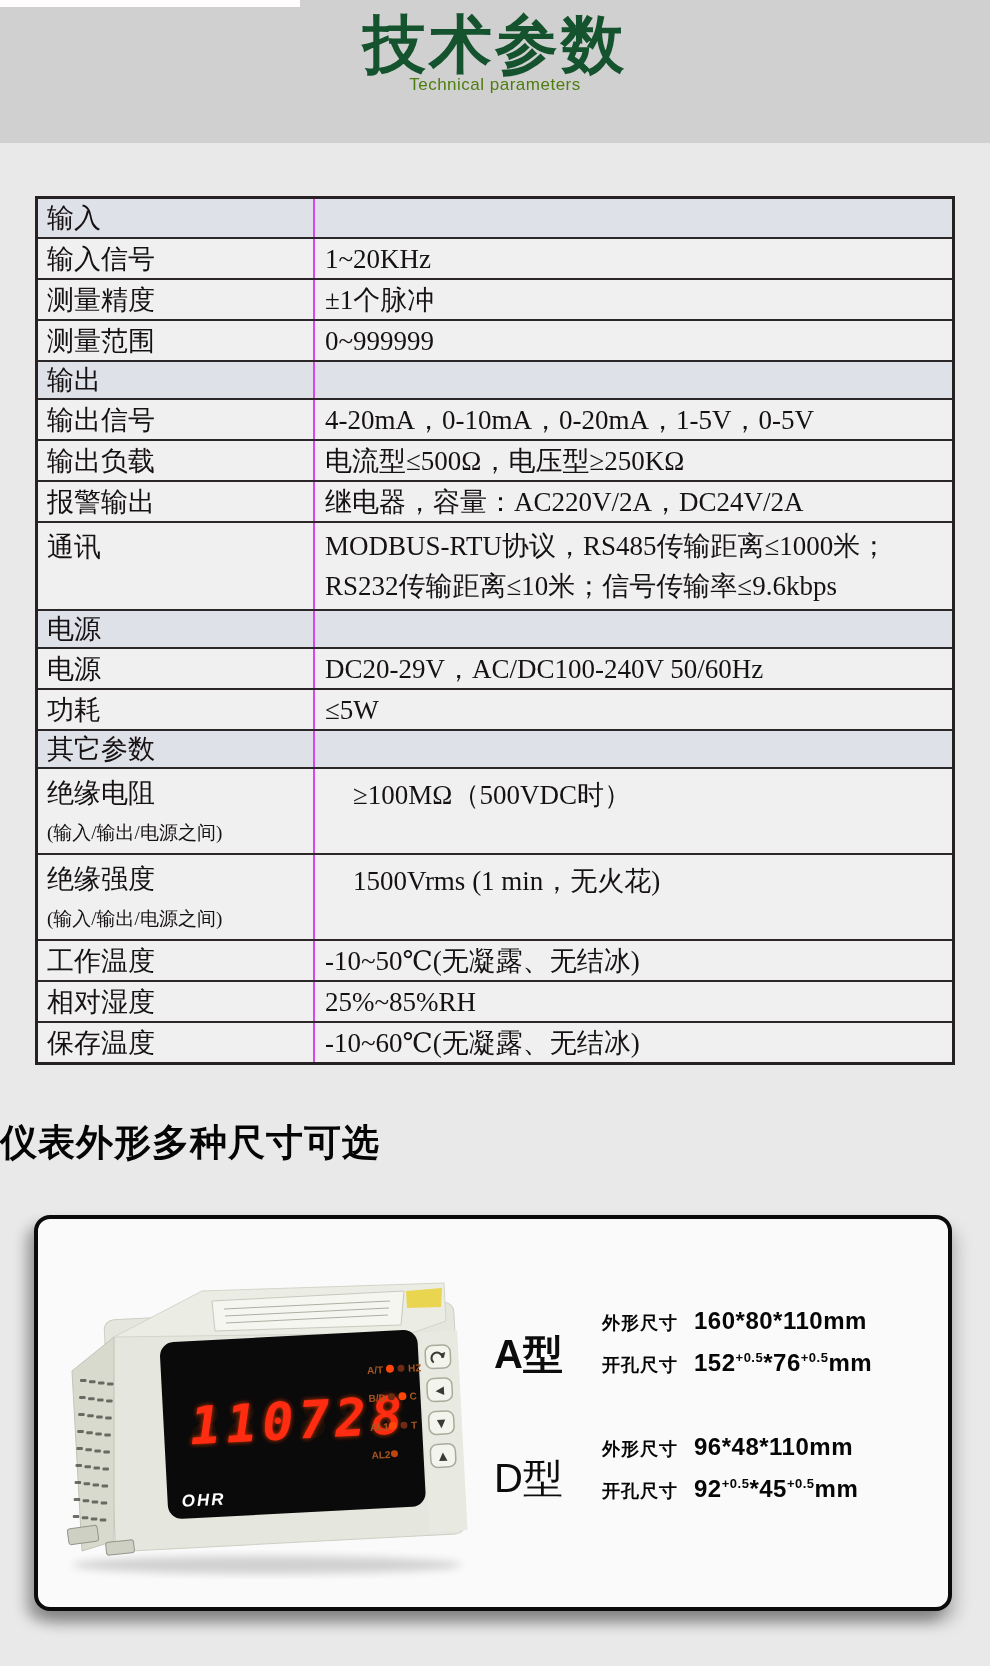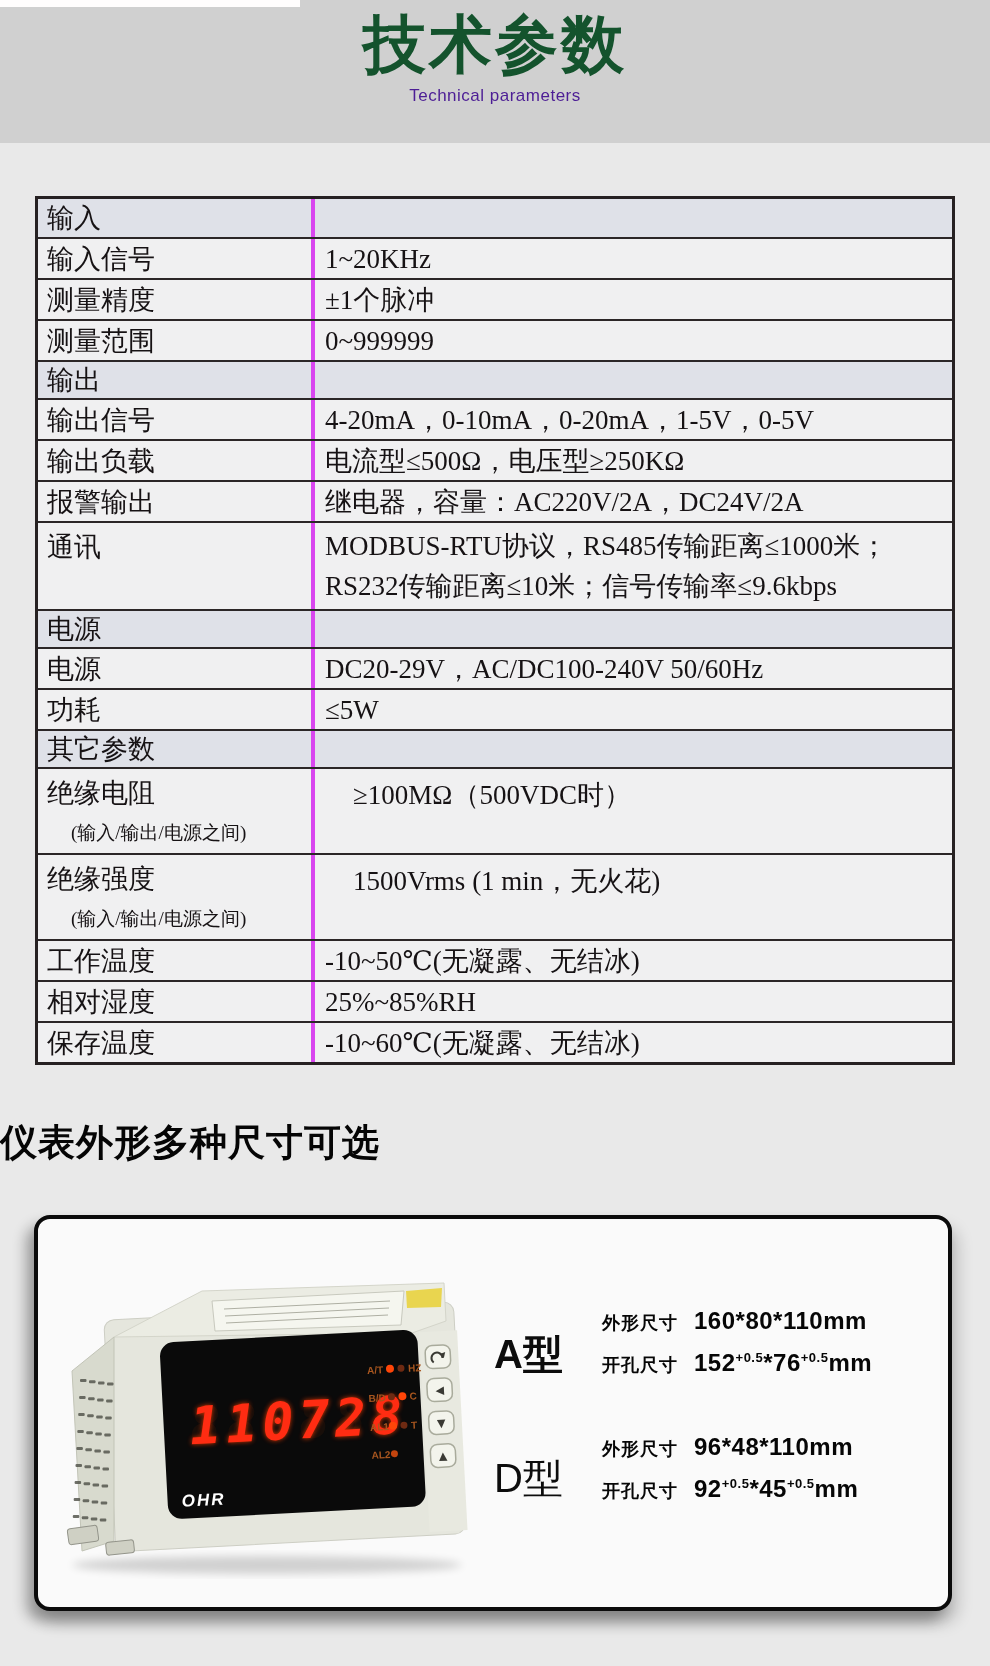--- a/index.html
+++ b/index.html
@@ -3,36 +3,36 @@
 <meta charset="utf-8">
 <style>
   html,body{margin:0;padding:0;background:#e9e9e9;}
   .page{position:relative;width:990px;height:1666px;overflow:hidden;background:#e9e9e9;
         font-family:"Liberation Sans",sans-serif;color:#111;}
   
   .band-top{position:absolute;left:0;top:0;width:990px;height:143px;background:#d0d0d0;}
   .top-white-strip{position:absolute;left:0;top:0;width:300px;height:7px;background:#fffdfd;}
   .hdr{position:absolute;left:0;top:14px;width:990px;text-align:center;}
   .hdr .title{font-size:63px;font-weight:bold;letter-spacing:3px;color:#14532d;line-height:60px;text-align:center;}
-  .hdr .subtitle{font-size:17px;color:#4c1d95;margin-top:12px;letter-spacing:.5px;}
+  .hdr .subtitle{font-size:17px;color:#4d7c0f;margin-top:1px;letter-spacing:.5px;}
   
   .spec-table{position:absolute;left:35px;top:196px;width:920px;border:3px solid #262122;
               box-sizing:border-box;background:#f0f0f1;
               font-family:"Liberation Serif","DejaVu Serif",serif;color:#17１315;}
   .srow{display:flex;box-sizing:border-box;}
   .srow + .srow{border-top:2px solid #2b2627;}
   .srow.section{background:#dfe1e8;height:38px;}
   .srow.data{background:#f0f0f1;height:41px;}
   .srow.comm{height:88px;}
   .srow.tall{height:86px;}
   .cell{display:flex;flex-direction:column;justify-content:center;box-sizing:border-box;overflow:hidden;}
-  .cell-label{width:277px;flex:0 0 277px;border-right:4px solid #d946ef;padding-left:9px;}
+  .cell-label{width:277px;flex:0 0 277px;border-right:2px solid #d946ef;padding-left:9px;}
   .cell-value{flex:1;padding-left:10px;padding-right:4px;}
   .lab-main,.val-line{font-size:27px;line-height:34px;color:#161214;white-space:nowrap;}
-  .lab-sub{font-size:19px;line-height:24px;color:#161214;white-space:nowrap;margin-left:24px;}
+  .lab-sub{font-size:19px;line-height:24px;color:#161214;white-space:nowrap;}
   .srow.comm .cell-label{justify-content:flex-start;padding-top:7px;}
   .srow.comm .val-line{line-height:40px;}
   .srow.tall .cell-label{justify-content:space-between;padding-top:7px;padding-bottom:8px;}
   .srow.tall .cell-value{justify-content:flex-start;padding-top:9px;margin-left:28px;}
   
   .sizes-title{position:absolute;left:0;top:1118px;width:990px;text-align:left;
                font-size:37px;font-weight:bold;color:#050505;letter-spacing:1px;}
   .product-box{position:absolute;left:34px;top:1215px;width:918px;height:396px;box-sizing:border-box;
                background:#fafafa;border:4px solid #0b0b0b;border-radius:16px;
                box-shadow:-8px 10px 14px rgba(0,0,0,.32), 6px 12px 16px rgba(0,0,0,.18);}

